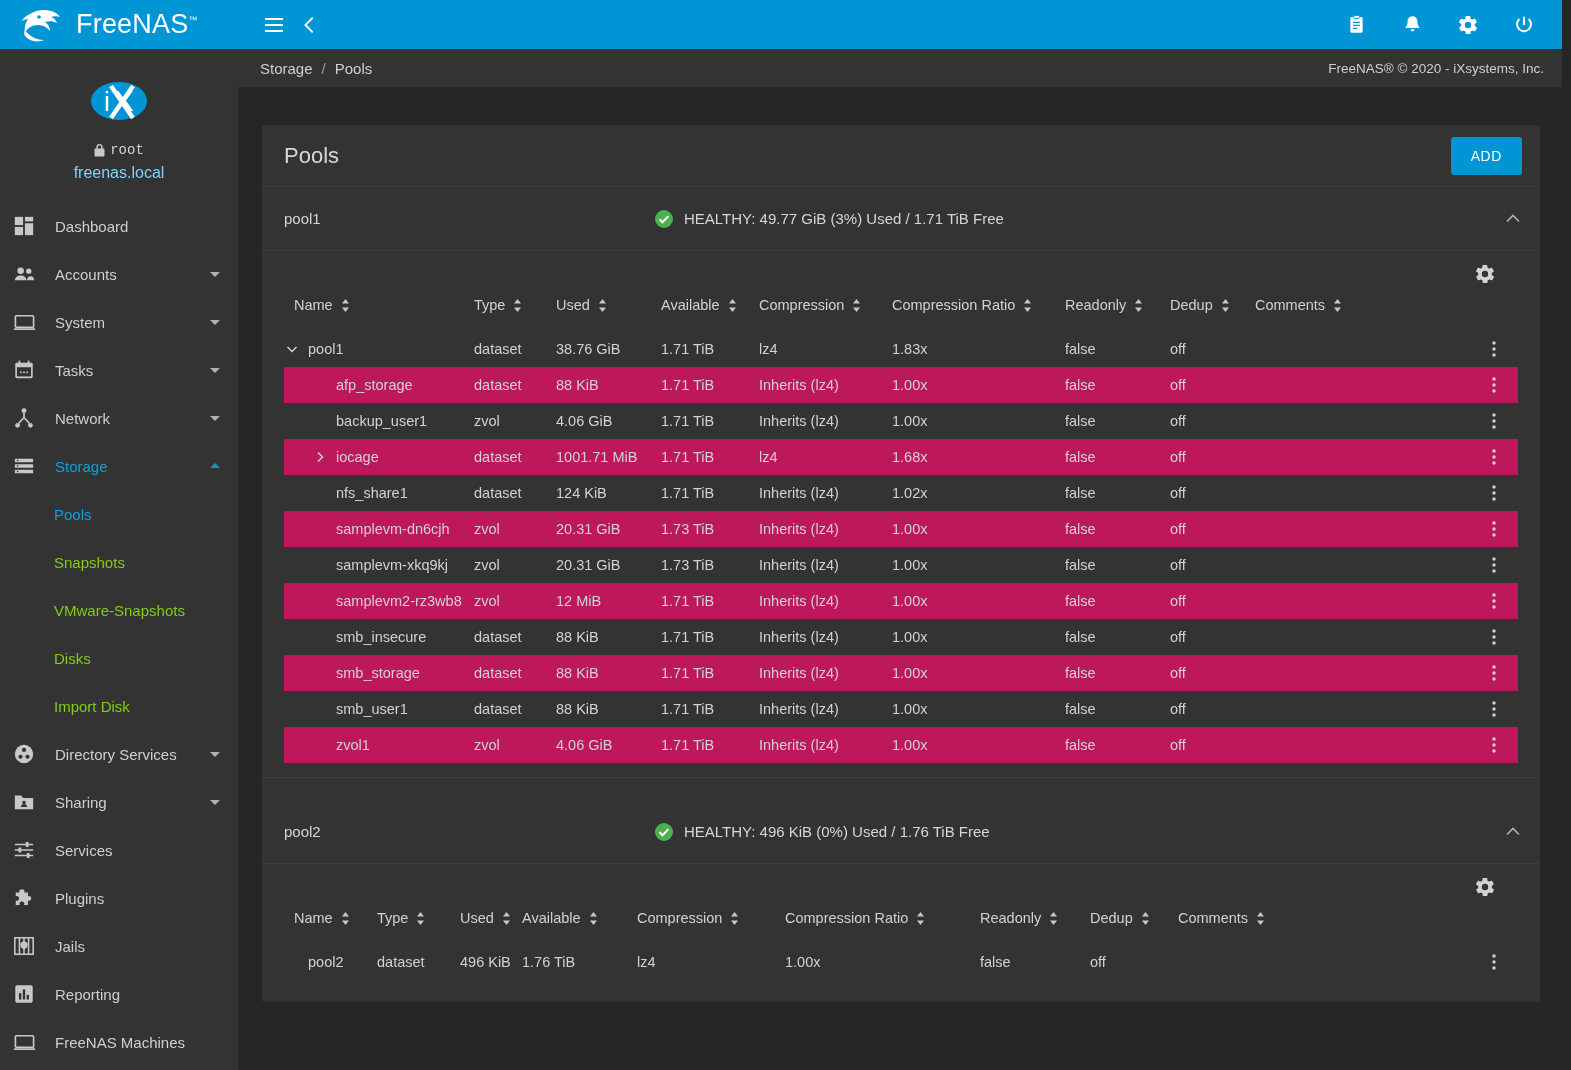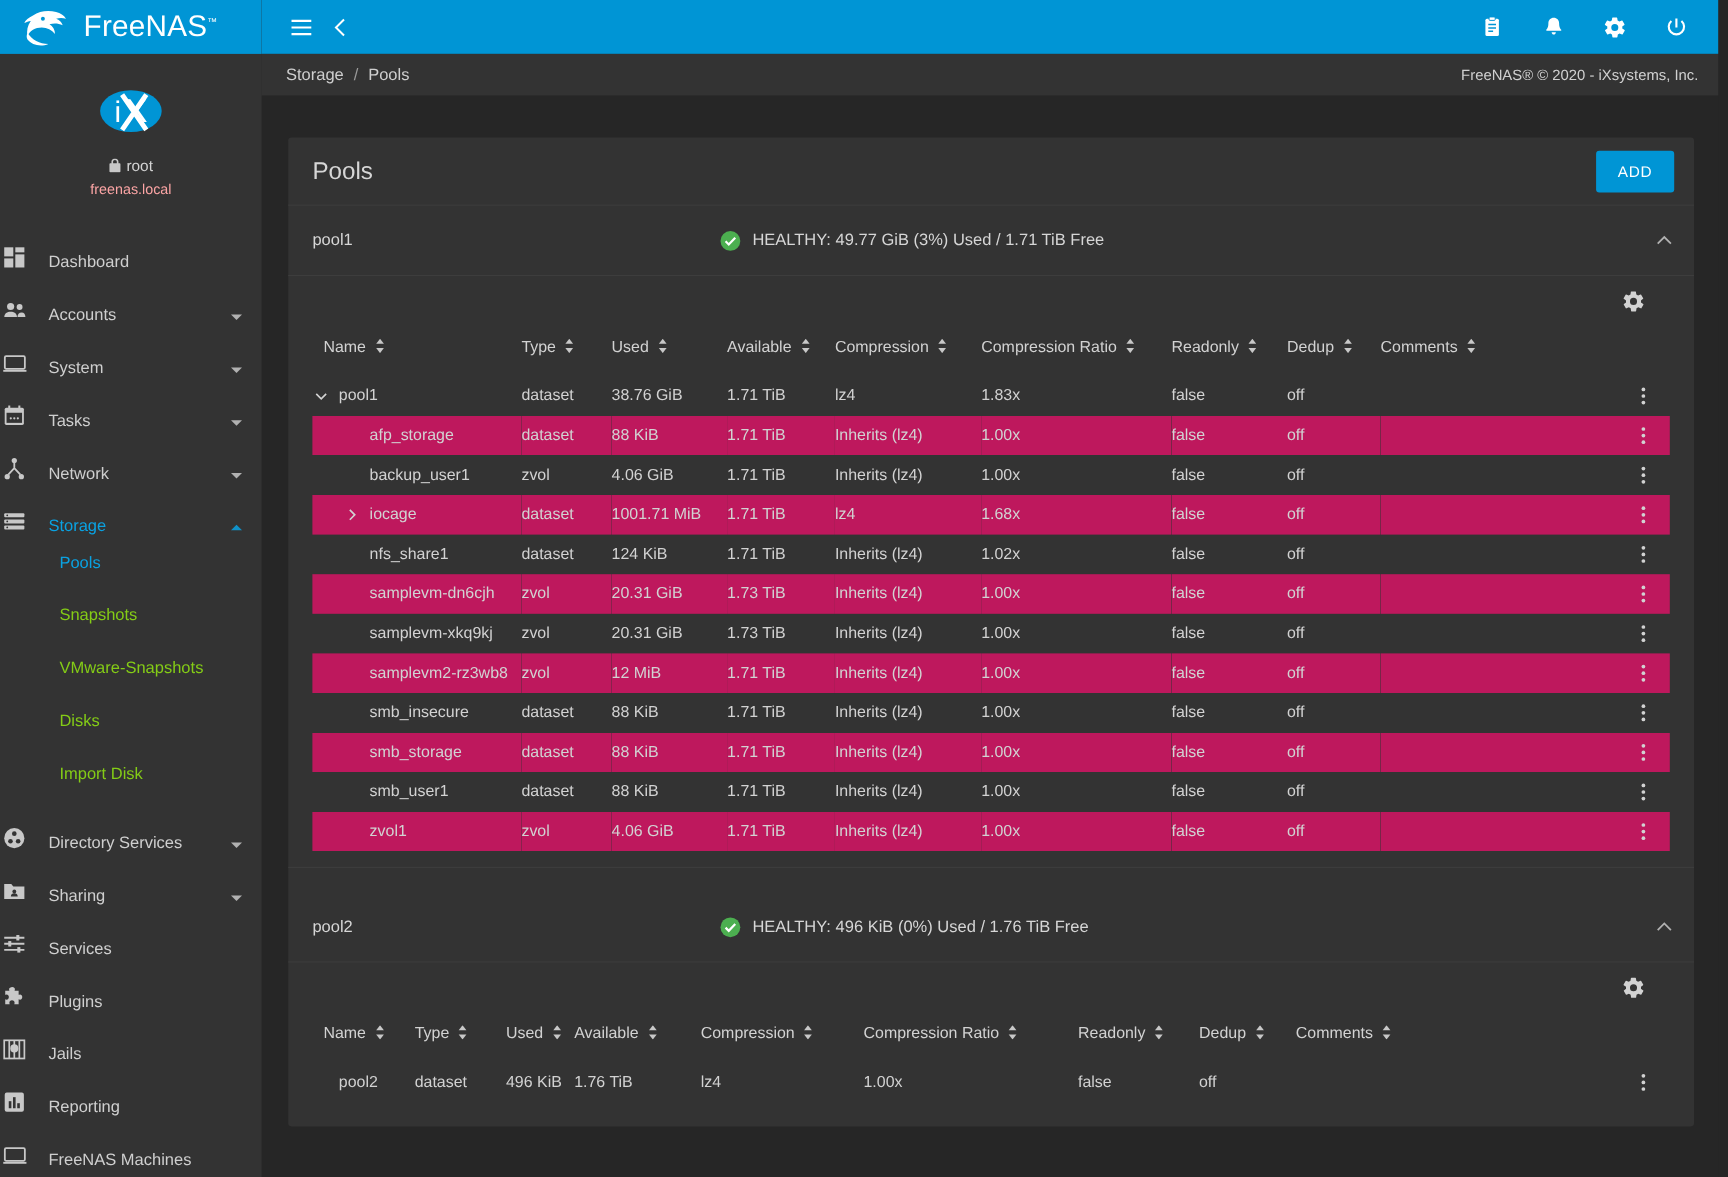--- a/index.html
+++ b/index.html
@@ -30,30 +30,30 @@
     letter-spacing: .2px; position: relative;
   }
   .brand-tm { font-size: 9px; vertical-align: super; }
 
   .user-block {
     padding: 27px 0 20px; text-align: center;
   }
   .ix-logo { width: 62px; height: 50px; margin: 0 auto; display: block; }
   .user-name {
     margin-top: 16px; color: #d4d4d4; font-size: 14px;
-    display: flex; align-items: center; justify-content: center; gap: 5px;
+    display: flex; align-items: center; justify-content: center; gap: 5px; font-family: Liberation Mono, monospace;
   }
   .lock-ico { width: 11px; height: 13px; display: inline-block; }
-  .user-host { margin-top: 6px; color: #fca5a5; font-size: 13px; }
+  .user-host { margin-top: 6px; color: #7dd3fc; font-size: 16px; }
 
   .nav { flex: 1; }
   .nav-item {
-    height: 48px; display: flex; align-items: flex-end;
+    height: 48px; display: flex; align-items: center;
     padding: 0 16px 0 0; color: #cfcfcf; font-size: 15px;
-    cursor: pointer; position: relative;
+    cursor: pointer; position: relative; margin-left: 11px;
   }
   .nav-icon {
     width: 26px; height: 26px; flex: 0 0 26px;
     display: flex; align-items: center; justify-content: center;
     margin-right: 18px;
   }
   .nav-icon svg { display: block; }
   .nav-label { flex: 1; white-space: nowrap; }
   .nav-caret { width: 14px; height: 14px; flex: 0 0 14px; opacity: .85; }
   .nav-item.active .nav-label,
@@ -116,21 +116,21 @@
 
   .gear-row { height: 46px; display: flex; align-items: center; padding-right: 44px; }
   .gear-btn { margin-left: auto; width: 22px; height: 22px; cursor: pointer; }
 
   
   table.ds { width: 100%; border-collapse: collapse; table-layout: fixed; }
   table.ds th {
     text-align: left; font-weight: 400; font-size: 14.5px; color: #d2d2d2;
     padding: 0 0 18px 0; white-space: nowrap;
   }
-  table.ds th .th-inner { display: inline-flex; gap: 8px; cursor: pointer; margin-top: 11px; }
+  table.ds th .th-inner { display: inline-flex; align-items: center; gap: 8px; cursor: pointer; }
   .sort-ico { width: 9px; height: 13px; flex: 0 0 9px; }
   table.ds td {
     font-size: 14.5px; color: #d2d2d2; height: 36px;
     padding: 0; white-space: nowrap; overflow: hidden; text-overflow: ellipsis;
   }
   tr.row-alt td { background: #be185d; }
   td.c-name { padding-left: 10px; }
   .name-cell { display: flex; align-items: center; }
   .tree-caret { width: 16px; height: 16px; flex: 0 0 16px; margin-right: 8px; }
   .tree-spacer { width: 16px; flex: 0 0 16px; margin-right: 8px; }

